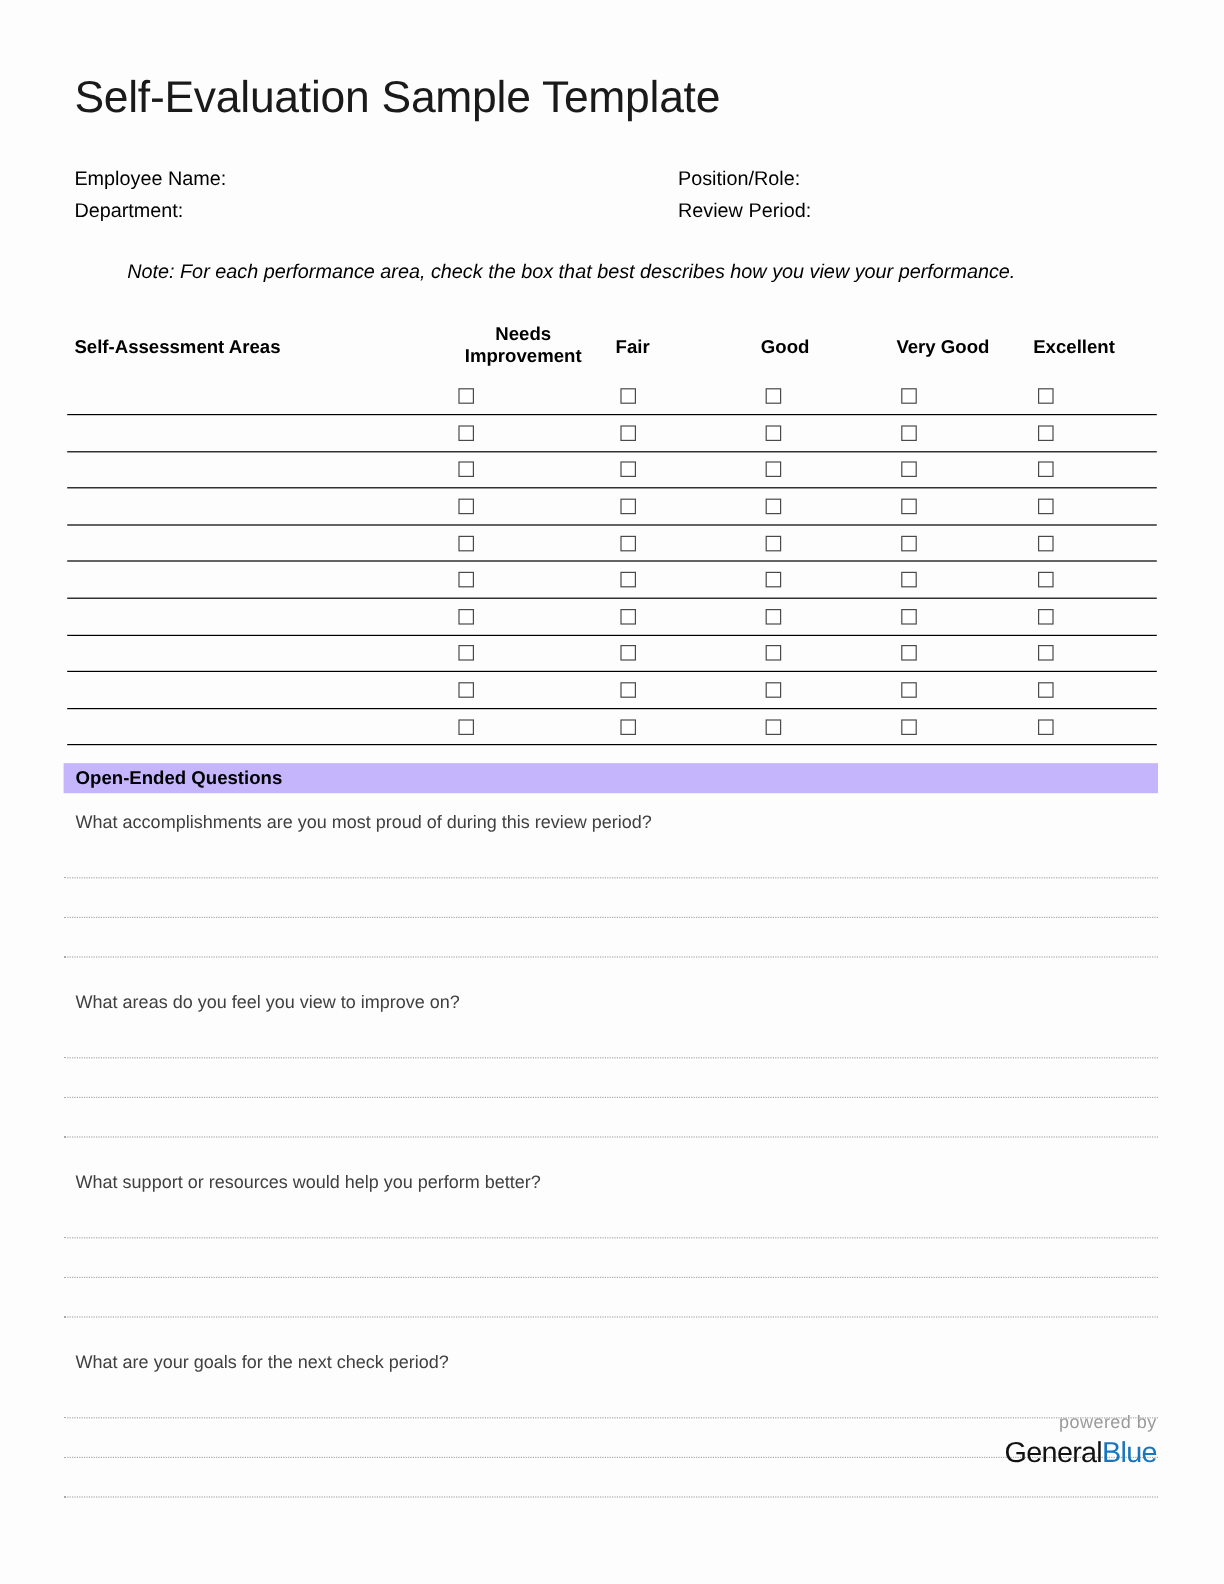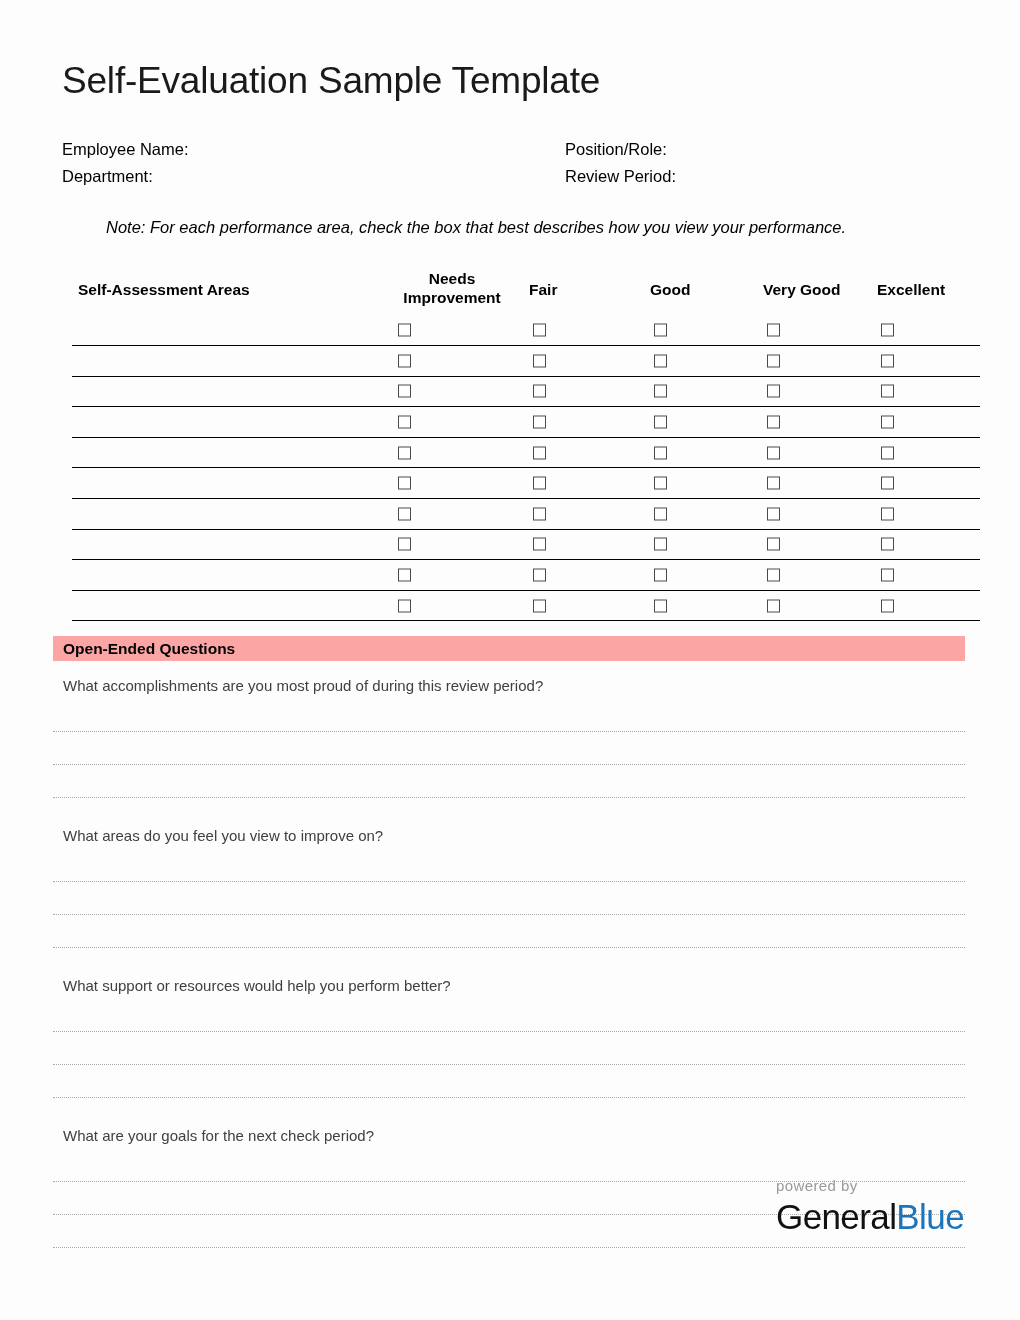--- a/index.html
+++ b/index.html
@@ -63,21 +63,21 @@
     font-size: 16.5px;
     font-style: italic;
     line-height: 24px;
     white-space: nowrap;
     margin-left: 44px;
   }
 
   
   .table-wrap {
     position: absolute;
-    left: 72px;
+    left: 56px;
     top: 266px;
     width: 908px;
   }
   .thead {
     position: relative;
     height: 48px;
   }
   .th {
     position: absolute;
     font-size: 15.5px;
@@ -118,21 +118,21 @@
   .cb-4 { left: 809px; }
 
   
   .oeq {
     position: absolute;
     left: 53px;
     top: 636px;
     width: 912px;
   }
   .oeq-band {
-    background: #fca5a5;
+    background: #c4b5fd;
     height: 25px;
     padding: 0;
     display: flex;
     align-items: center;
   }
   .oeq-band-label {
     font-size: 15.5px;
     font-weight: bold;
     padding-left: 10px;
     line-height: 25px;
@@ -149,30 +149,31 @@
   .aline {
     border-bottom: 1.4px dotted #a9a9a9;
     height: 32px;
   }
 
   
   .brand {
     position: absolute;
     right: 56px;
     top: 1178px;
+    text-align: right;
     line-height: 1;
   }
   .brand-powered {
     font-size: 15px;
     color: #9a9a9a;
     letter-spacing: 0.4px;
     margin-bottom: 6px;
   }
   .brand-name {
-    font-size: 35px;
+    font-size: 24px;
     font-weight: 400;
     letter-spacing: -0.6px;
     white-space: nowrap;
   }
   .brand-general { color: #111111; }
   .brand-blue { color: #1b75bc; }
 </style>
 </head>
 <body>
 

